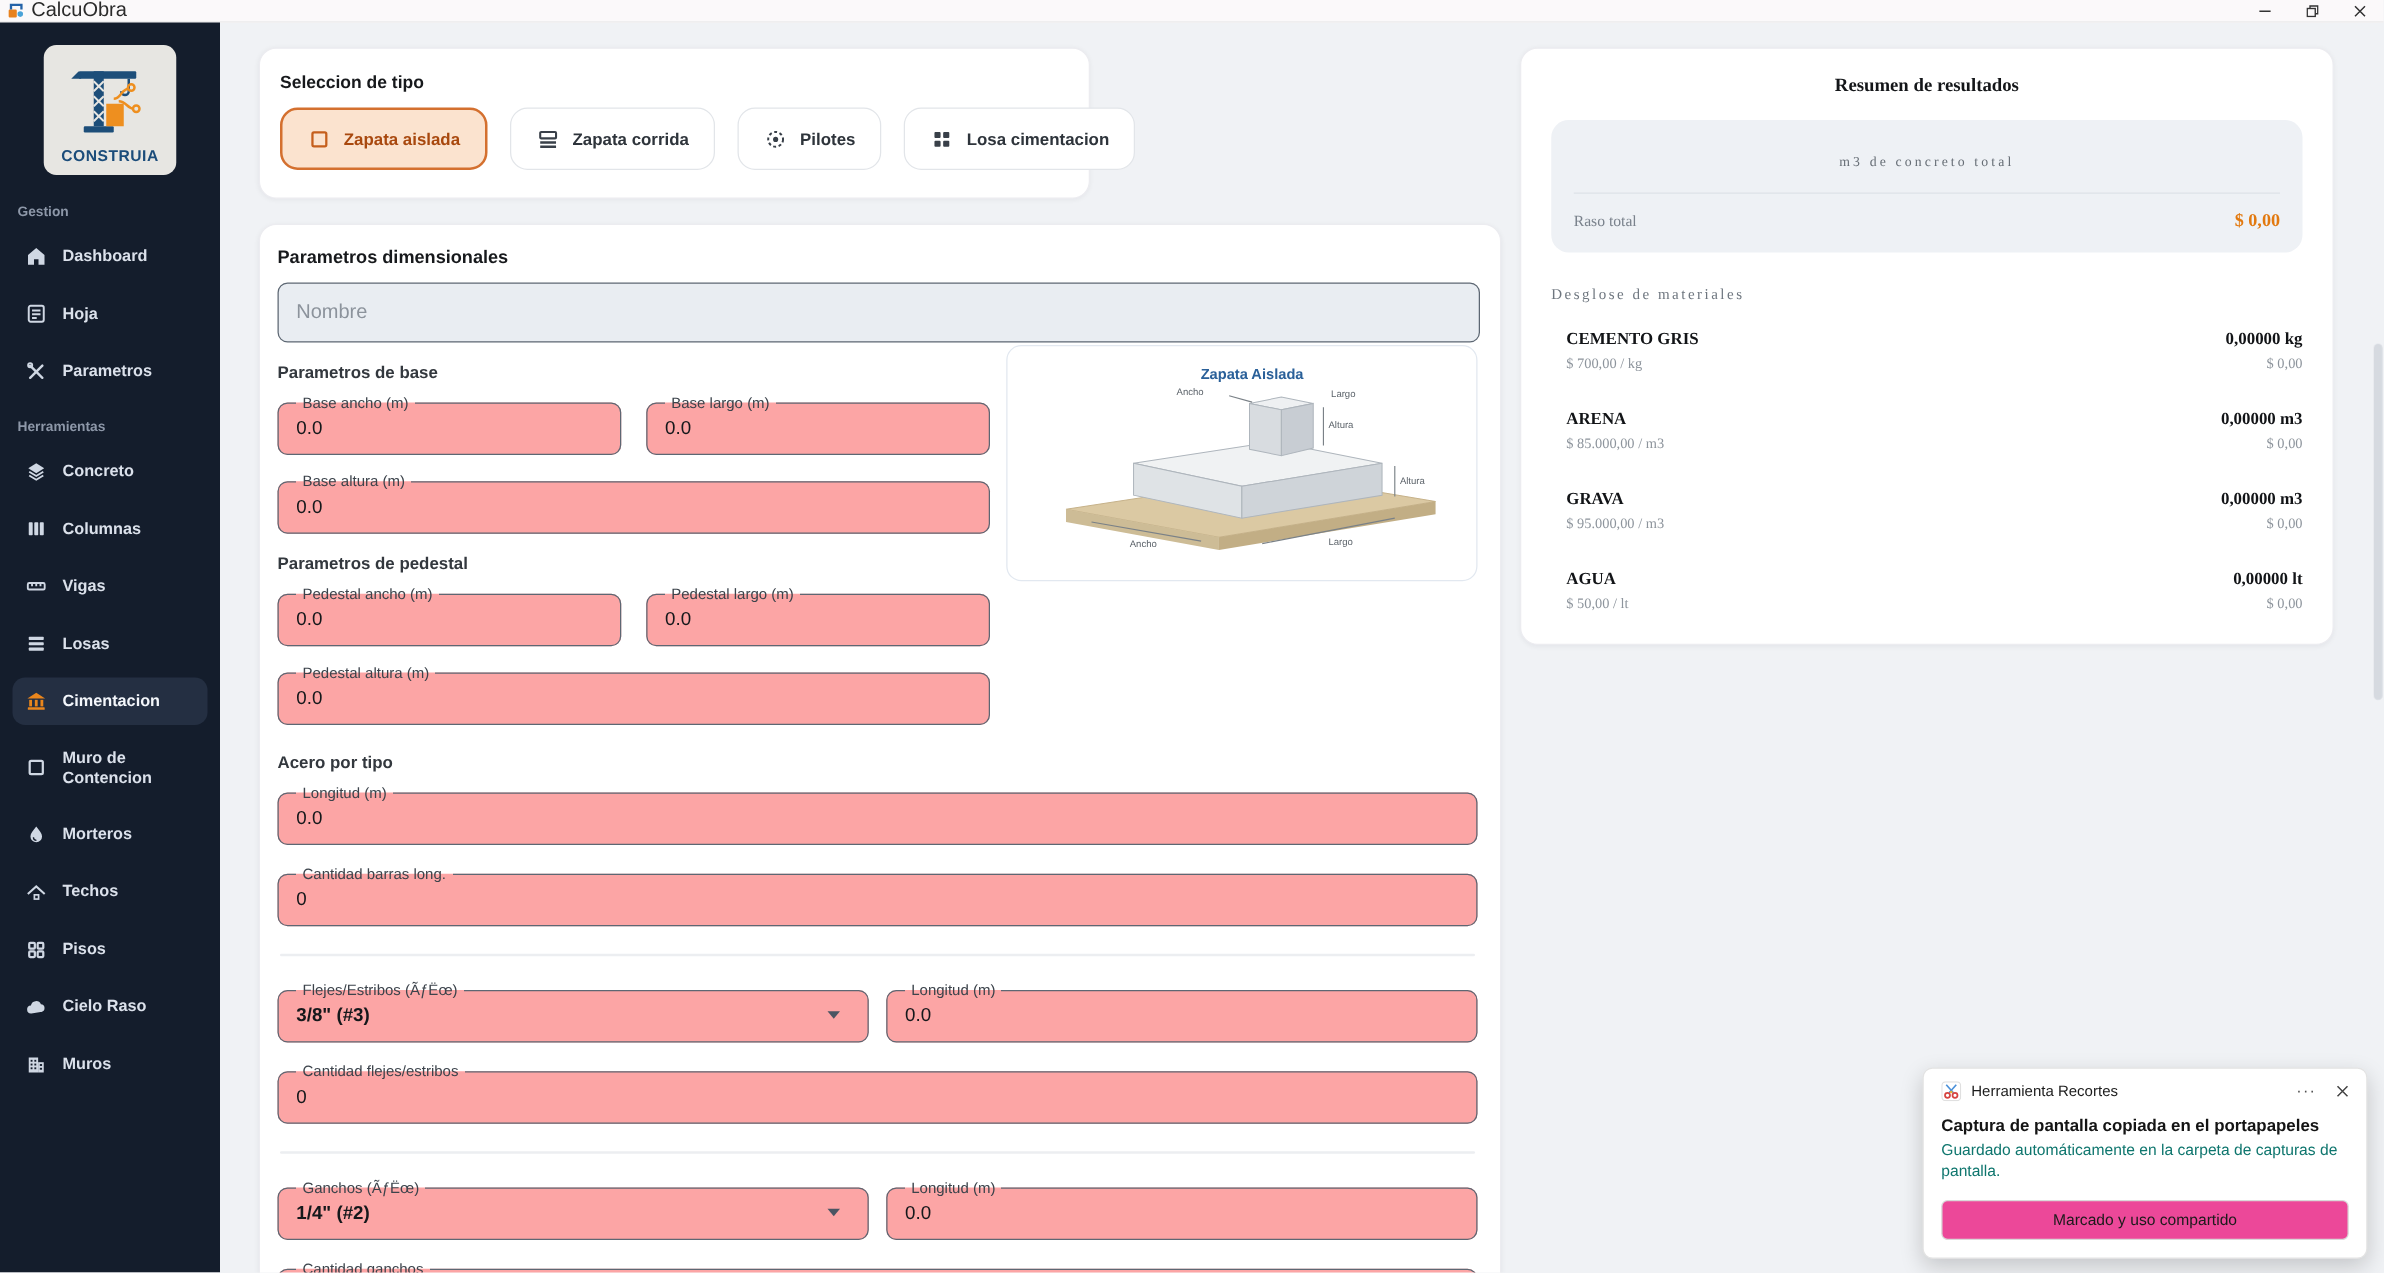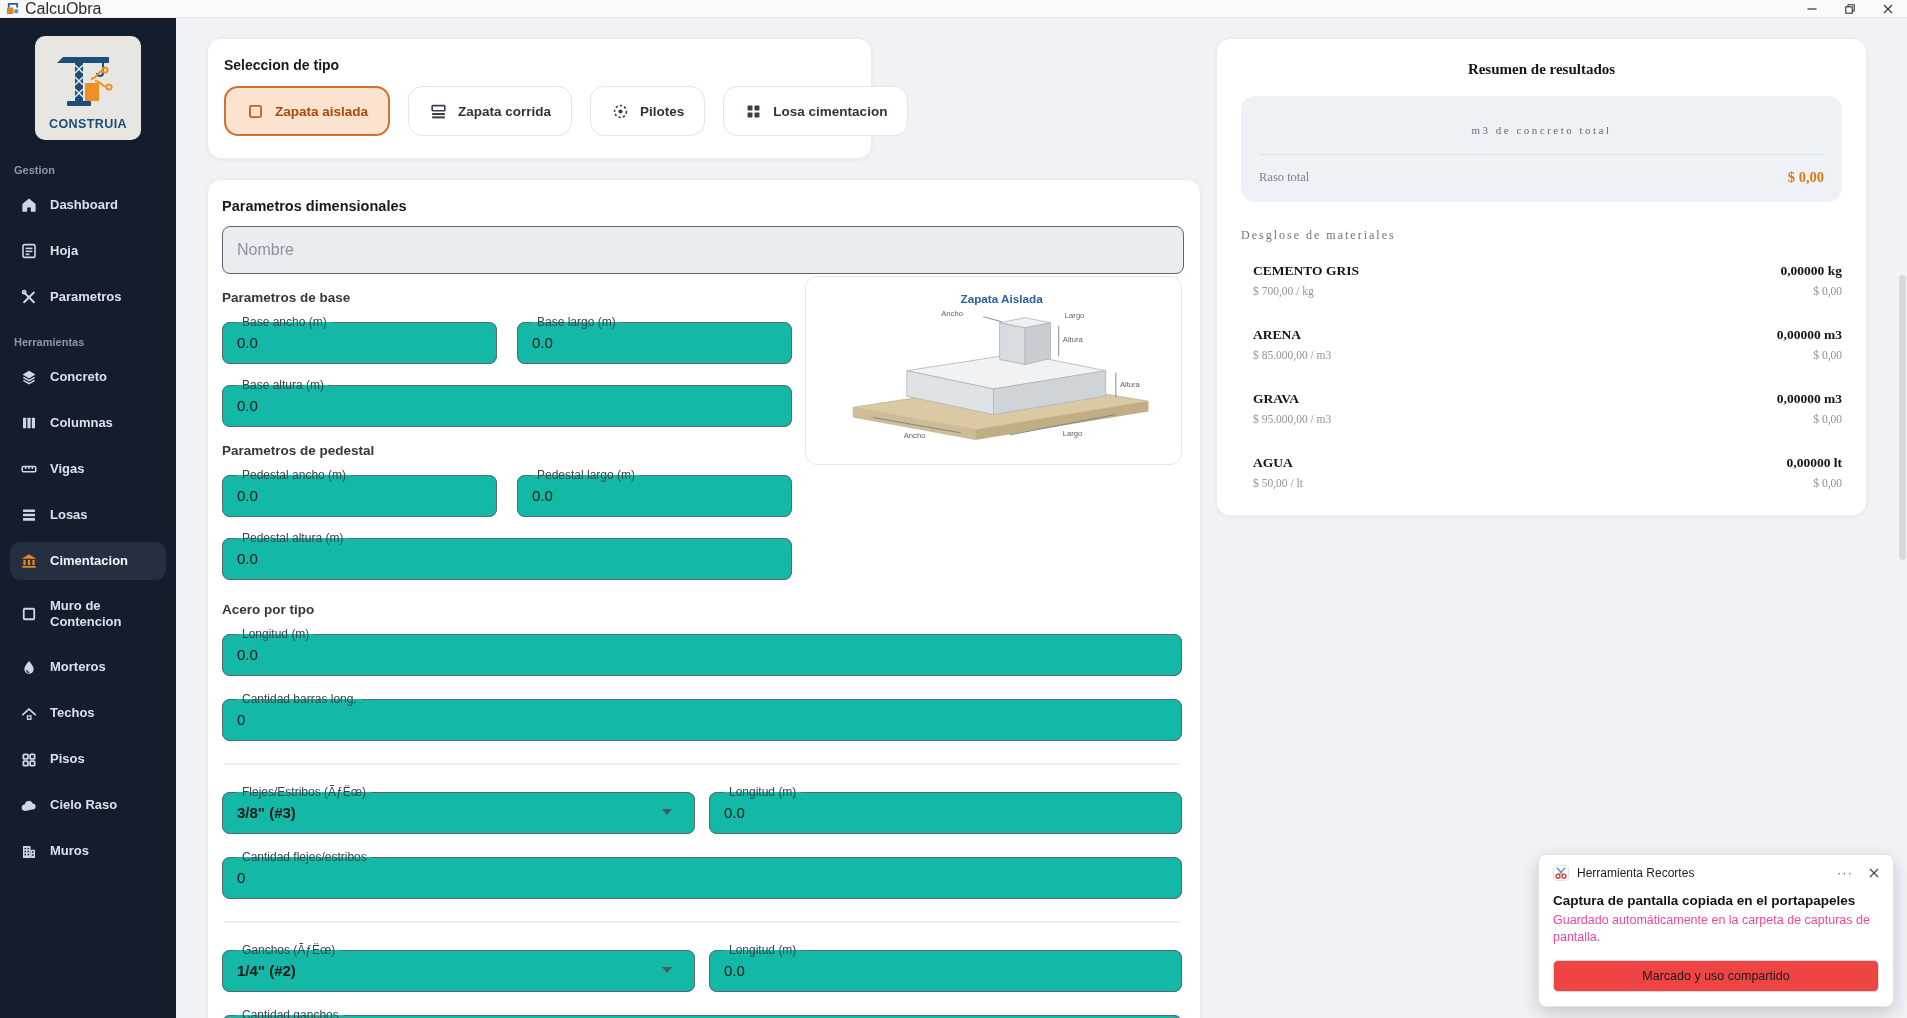--- a/index.html
+++ b/index.html
@@ -48,21 +48,21 @@
   
   .form-card { width:994px; padding:18px 18px 30px 14px; }
   .form-title { font-size:14.5px; font-weight:bold; color:#17191c; margin-bottom:12px; }
   .name-input { width:962px; height:48px; background:#e9edf2; border:1.5px solid #5d6773; border-radius:8px; padding:0 14px; font-family:inherit; font-size:16px; color:#1d2126; outline:none; }
   .name-input::placeholder { color:#8c939c; }
   .subheading { font-size:13.5px; font-weight:bold; color:#33383e; margin:16px 0 10px; }
   .top-flex { display:flex; align-items:flex-start; }
   .fields-left { width:570px; }
   .row2 { display:flex; gap:20px; margin-bottom:14px; }
   .row2 .field { flex:1; }
-  .field { border:1.5px solid #5d6773; border-radius:8px; background:#14b8a6; padding:0 12px 8px; min-width:0; }
+  .field { border:1.5px solid #5d6773; border-radius:8px; background:#fca5a5; padding:0 12px 8px; min-width:0; }
   .field.full { width:100%; }
   .field-legend { font-size:12px; color:#3c434b; padding:0 5px; margin-left:2px; }
   .field-input { width:100%; border:none; background:transparent; outline:none; font-family:inherit; font-size:15px; color:#15181b; height:26px; padding:0 2px; }
   .select-row { display:flex; align-items:center; justify-content:space-between; height:26px; padding:0 2px; }
   .select-value { font-size:15px; font-weight:600; color:#15181b; }
   .select-arrow { width:0; height:0; border-left:5.5px solid transparent; border-right:5.5px solid transparent; border-top:6.5px solid #4b5563; margin-right:8px; }
   .field.mb { margin-bottom:14px; }
   .acero-row { display:flex; gap:14px; margin-bottom:16px; }
   .acero-row .field { flex:1; }
   .divider { height:2px; background:#eceef1; margin:22px 2px 20px; border-radius:1px; }
@@ -89,22 +89,22 @@
   .mat-price { font-size:11.5px; color:#8d949c; margin-top:6px; }
   .mat-cost { font-size:11.5px; color:#8d949c; margin-top:6px; }
 
   
   .toast { position:fixed; right:13px; bottom:11px; width:356px; background:#ffffff; border:1px solid #e3e3e3; border-radius:8px; box-shadow:0 6px 18px rgba(0,0,0,.18); padding:10px 14px 14px; }
   .toast-header { display:flex; align-items:center; gap:8px; margin-bottom:12px; }
   .toast-title { font-size:12px; color:#1b1b1b; }
   .toast-actions { margin-left:auto; display:flex; align-items:center; gap:16px; }
   .toast-more { font-size:13px; color:#505050; letter-spacing:1px; cursor:pointer; line-height:10px; }
   .toast-msg { font-size:13.5px; font-weight:600; color:#141414; margin-bottom:4px; }
-  .toast-submsg { font-size:12.5px; color:#ec4899; line-height:1.35; margin-bottom:14px; }
-  .toast-btn { width:100%; height:32px; background:#ef4444; border:1px solid #d9d9d9; border-radius:5px; font-family:inherit; font-size:12.5px; color:#1b1b1b; cursor:pointer; }
+  .toast-submsg { font-size:12.5px; color:#0f766e; line-height:1.35; margin-bottom:14px; }
+  .toast-btn { width:100%; height:32px; background:#ec4899; border:1px solid #d9d9d9; border-radius:5px; font-family:inherit; font-size:12.5px; color:#1b1b1b; cursor:pointer; }
 
   .scroll-thumb { position:fixed; right:1px; top:275px; width:7px; height:285px; background:#d6dae0; border-radius:4px; }
 </style>
 </head>
 <body>
 
 <div class="titlebar">
   <span style="display:flex;">
     <svg width="13" height="13" viewBox="0 0 14 14">
         <rect x="1" y="6" width="7" height="7" rx="1" fill="#e8821e"></rect>

